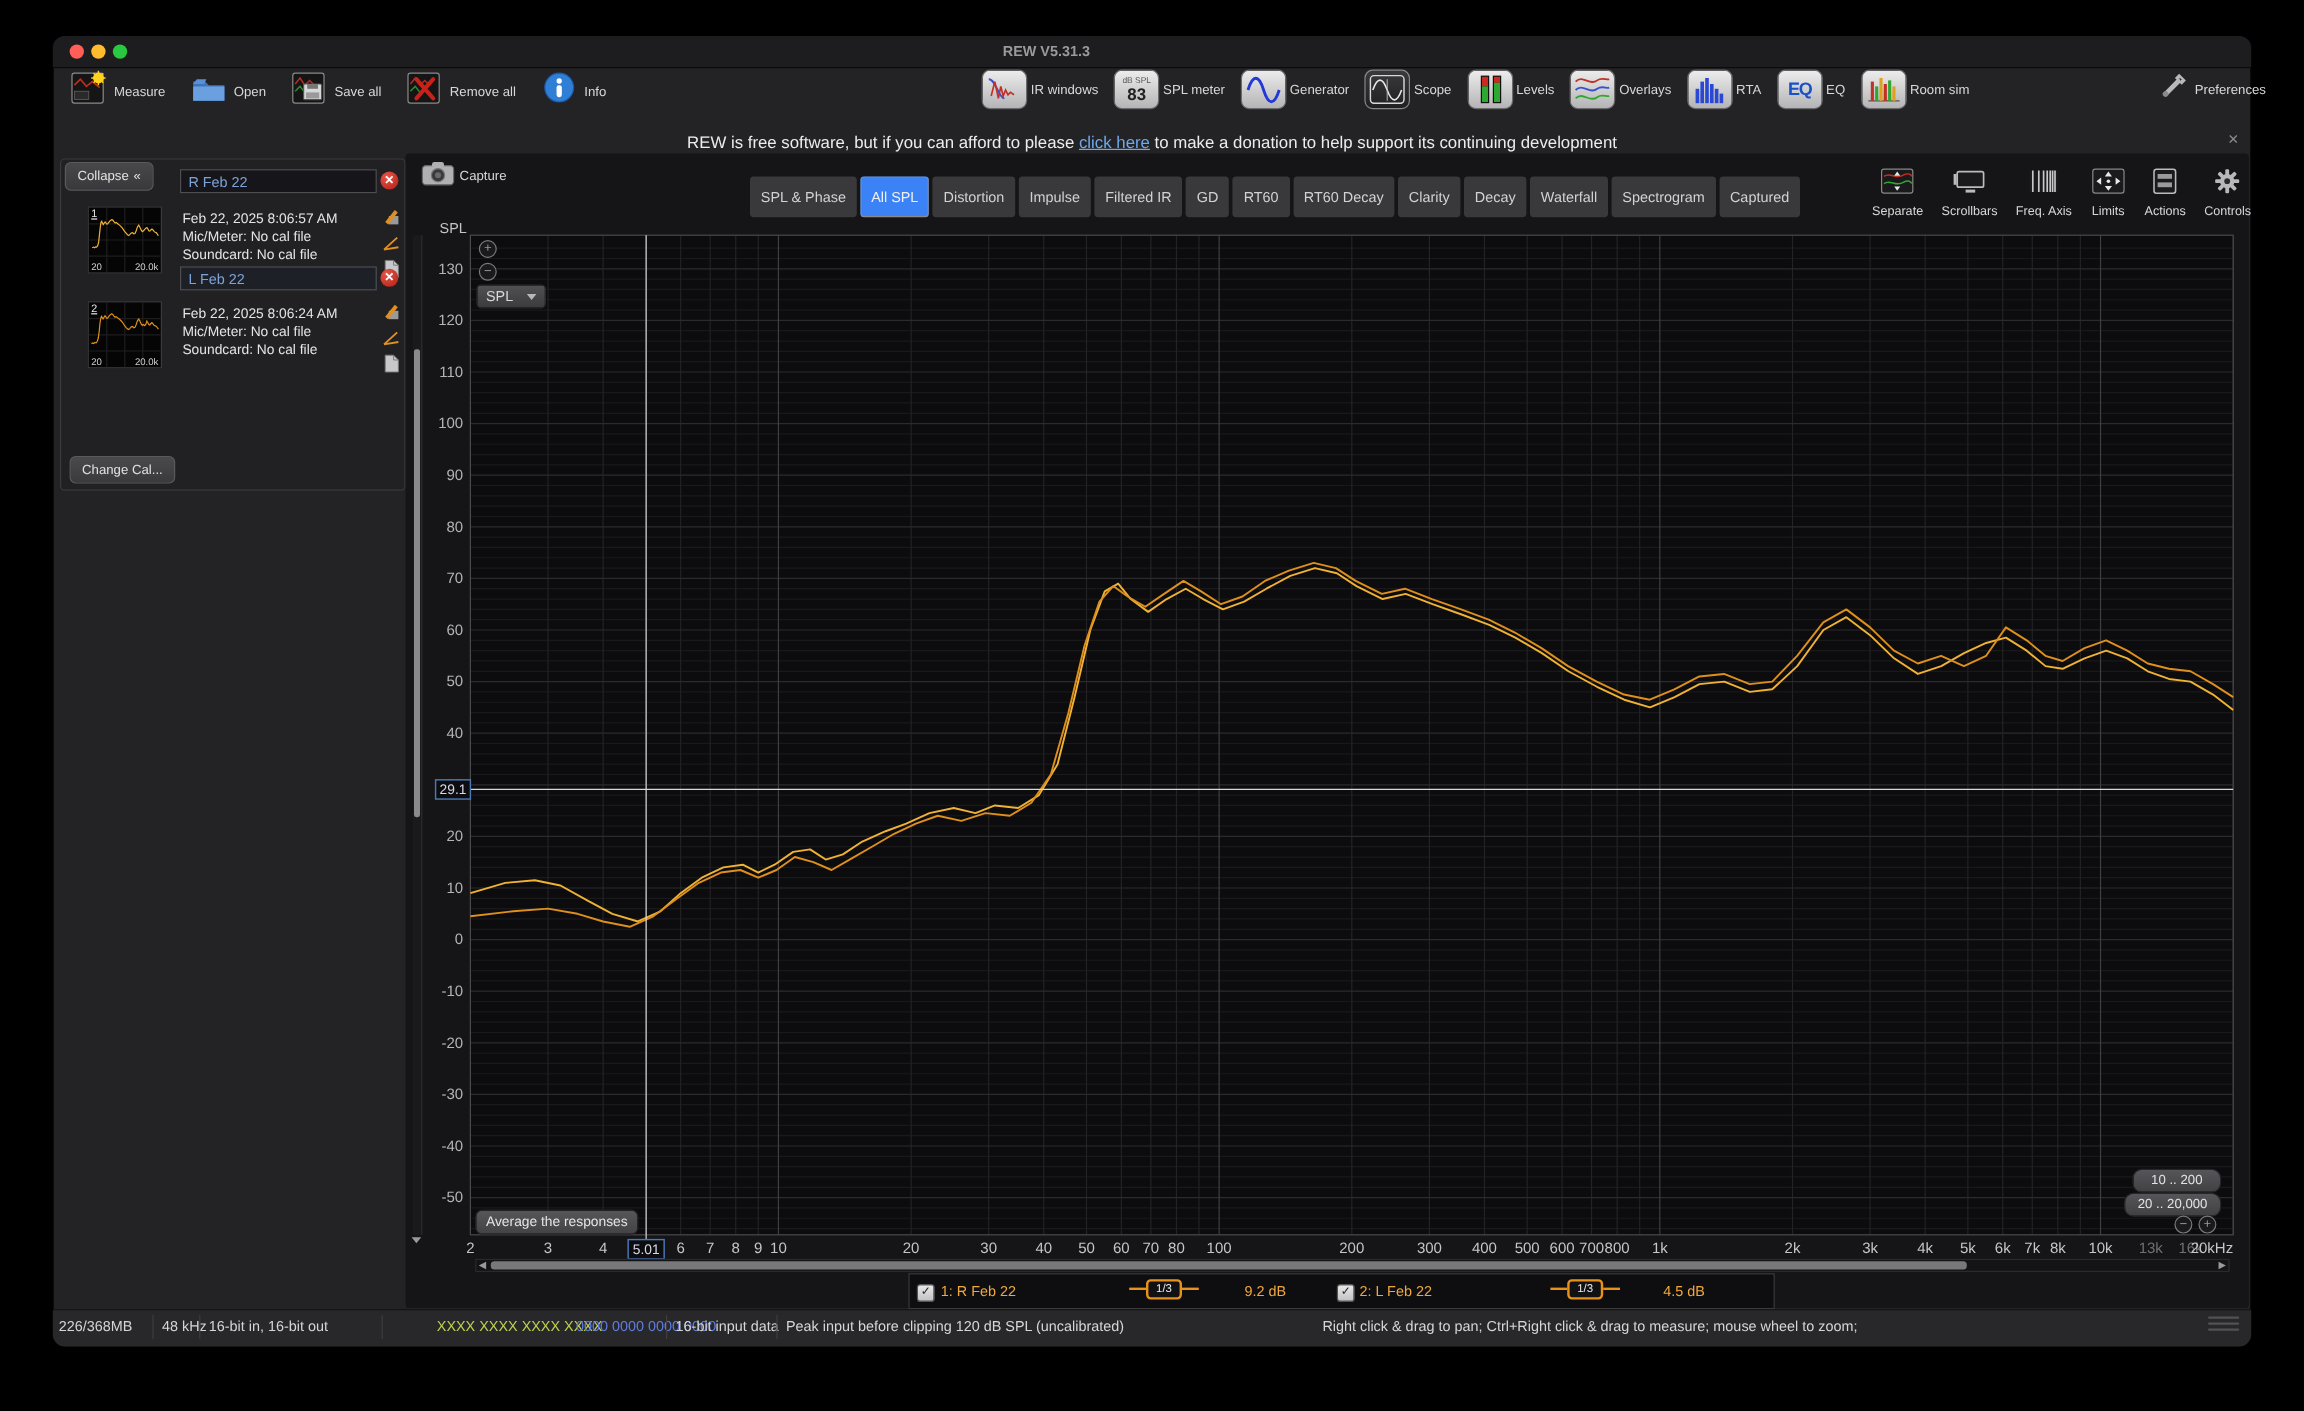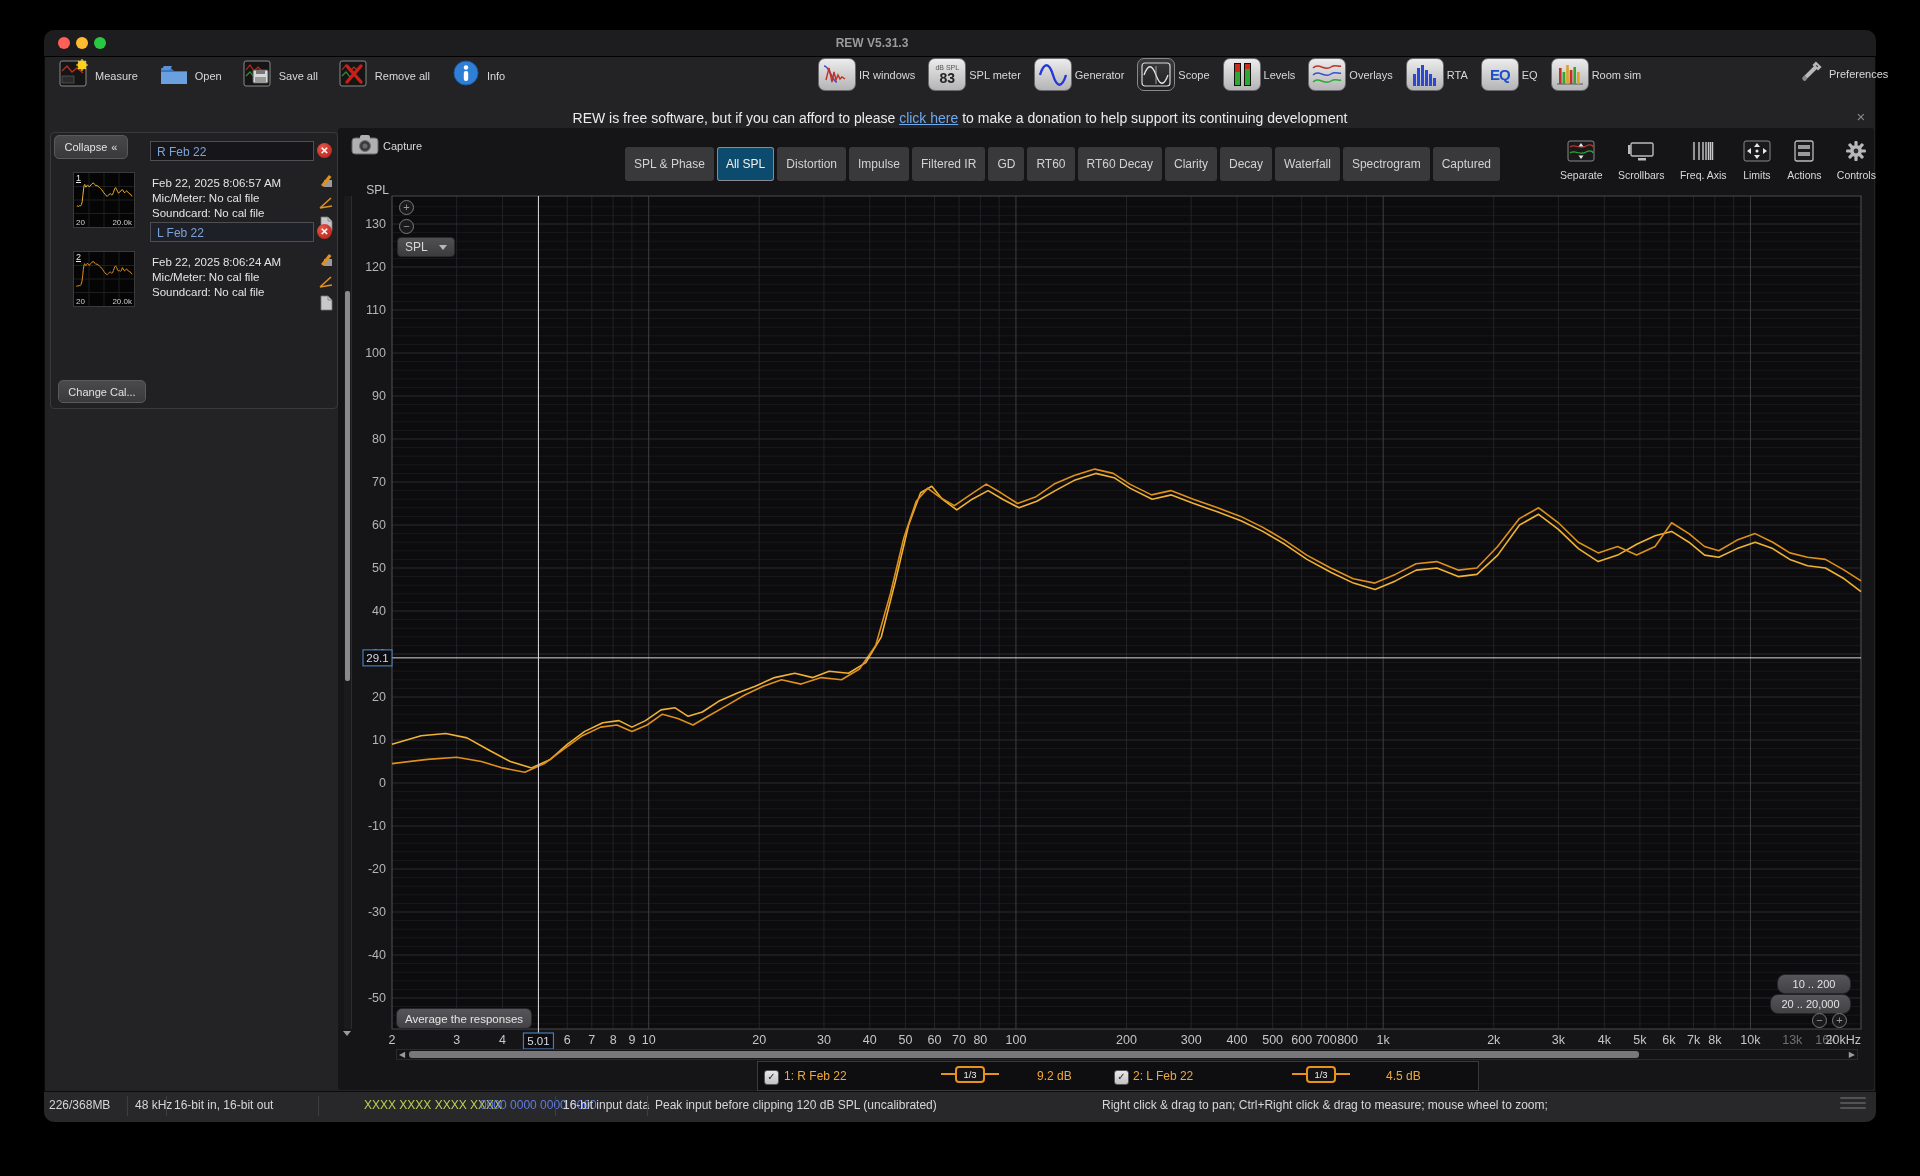--- a/index.html
+++ b/index.html
@@ -40,21 +40,21 @@
   .mline{position:absolute;left:152px;color:#e4e4e4;font-size:11.5px;white-space:nowrap;}
   .sideicon{position:absolute;left:318px;width:16px;height:16px;}
   #changecal{position:absolute;left:58px;top:380px;width:86px;height:21px;background:linear-gradient(180deg,#4a4a4d,#3a3a3d);
     border:1px solid #5a5a5d;border-radius:5px;color:#e0e0e0;font-size:11px;display:flex;align-items:center;justify-content:center;}
   
   #graph-panel{position:absolute;left:338px;top:128px;width:1536px;height:962px;background:#151517;border-radius:3px;}
   #capture{position:absolute;left:350px;top:132px;width:48px;}
   #tabs{position:absolute;left:625px;top:147px;display:flex;gap:3px;}
   .tab{height:34px;background:#39393c;border-radius:3px;color:#d2d2d4;font-size:12px;display:flex;
     align-items:center;padding:0 9px;white-space:nowrap;}
-  .tab.active{background:#0c4a6e;box-shadow:inset 0 0 0 1px #8a8a8e;color:#f0f0f0;}
+  .tab.active{background:#3b82f6;box-shadow:inset 0 0 0 1px #8a8a8e;color:#f0f0f0;}
   #viewbtns{position:absolute;left:1560px;top:139px;width:316px;display:flex;justify-content:space-between;}
   .vbtn{display:flex;flex-direction:column;align-items:center;gap:2px;}
   .vbtn .tlabel{font-size:10.5px;}
   
   #chart-svg{position:absolute;left:340px;top:184px;}
   .zoomcirc{position:absolute;width:15px;height:15px;border-radius:50%;border:1px solid #7a7a7c;color:#9a9a9c;
     font-size:11px;text-align:center;line-height:13px;background:#1a1a1c;box-sizing:border-box;}
   #spl-dd{position:absolute;left:397px;top:237px;width:58px;height:20px;background:linear-gradient(180deg,#505053,#3c3c3f);
     border:1px solid #2a2a2c;border-radius:4px;color:#d8d8d8;font-size:12px;display:flex;align-items:center;padding:0 7px;box-sizing:border-box;justify-content:space-between;}
   .ddarrow{width:0;height:0;border-left:4px solid transparent;border-right:4px solid transparent;border-top:5px solid #b8b8ba;}

